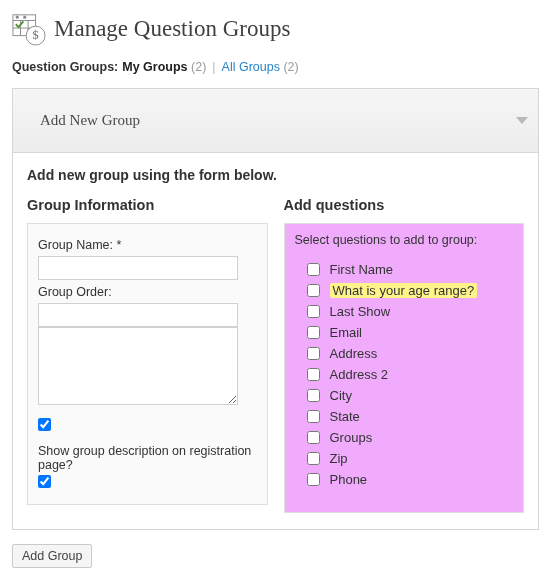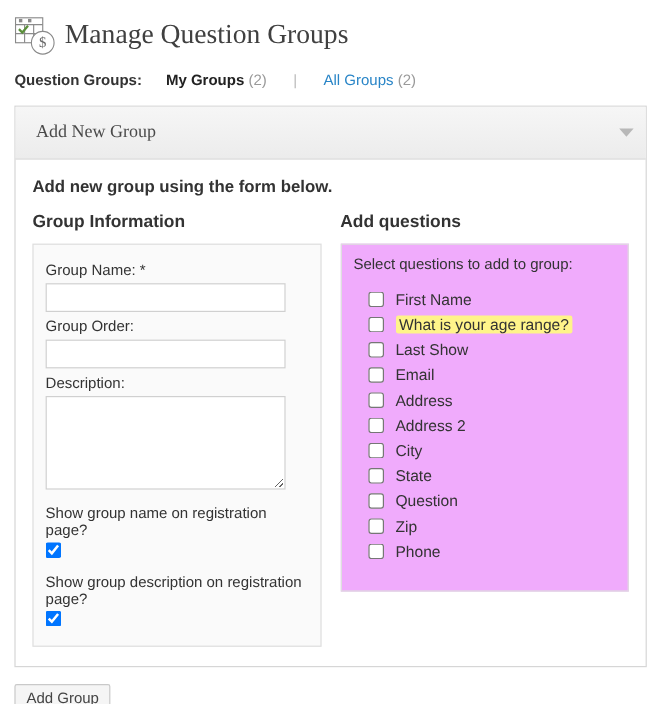--- a/index.html
+++ b/index.html
@@ -22,42 +22,42 @@
   }
   .header-icon { width: 34px; height: 34px; flex-shrink: 0; }
   .header-icon svg { width: 34px; height: 34px; }
   .tabs-row {
     font-size: 12.5px;
     color: #555;
     margin-bottom: 14px;
     display: flex;
     align-items: center;
     flex-wrap: wrap;
-    gap: 20px;
+    gap: 4px;
   }
   .tabs-row .tab-label { font-weight: bold; color: #333; }
   .tabs-row .tab-active { font-weight: bold; color: #222; }
   .tabs-row .tab-link { color: #2985c7; text-decoration: none; cursor: pointer; }
   .tabs-row .count { color: #9a9a9a; font-weight: normal; }
   .tabs-row .sep { color: #bbb; margin: 0 2px; }
   .postbox {
     border: 1px solid #d6d6d6;
     background: #fff;
     margin-bottom: 14px;
   }
   .postbox-header {
     background: linear-gradient(#f6f6f6, #ececec);
     border-bottom: 1px solid #d6d6d6;
     padding: 6px 10px;
     display: flex;
     justify-content: space-between;
     align-items: center;
   }
   .postbox-header h3 {
-    margin: 7px;
+    margin: 17px;
     font-family: Georgia, "Times New Roman", serif;
     font-weight: normal;
     font-size: 15px;
     color: #4a4a4a;
   }
   .toggle-indicator {
     width: 0; height: 0;
     border-left: 6px solid transparent;
     border-right: 6px solid transparent;
     border-top: 7px solid #b8b8b8;
@@ -162,25 +162,23 @@
       <div class="two-col">
         <div class="col">
           <h4>Group Information</h4>
           <div class="field-block">
             <label class="fld-label">Group Name: *</label>
             <input type="text" class="txt" value="" style="">
 
             <label class="fld-label">Group Order:</label>
             <input type="text" class="txt" value="" style="">
 
-            <label class="fld-label">Description:</label>
             <textarea class="txt" style=""></textarea>
 
             <div class="cb-row">
-              <label>Show group name on registration page?</label>
               <input type="checkbox" checked="" style="">
             </div>
             <div class="cb-row">
               <label>Show group description on registration page?</label>
               <input type="checkbox" checked="" style="">
             </div>
           </div>
         </div>
 
         <div class="col">
@@ -215,21 +213,21 @@
                 <li>
                   <input type="checkbox" style="">
                   <span>City</span>
                 </li>
                 <li>
                   <input type="checkbox" style="">
                   <span>State</span>
                 </li>
                 <li>
                   <input type="checkbox" style="">
-                  <span>Question</span>
+                  <span>Groups</span>
                 </li>
                 <li>
                   <input type="checkbox" style="">
                   <span>Zip</span>
                 </li>
                 <li>
                   <input type="checkbox" style="">
                   <span>Phone</span>
                 </li>
               </ul>

